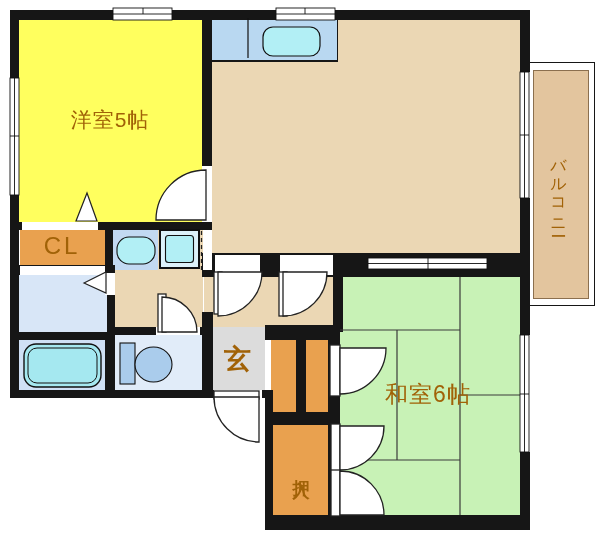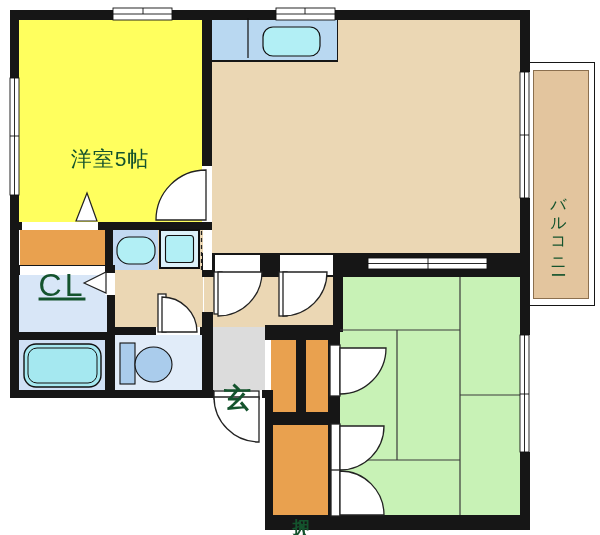--- a/index.html
+++ b/index.html
@@ -1,22 +1,22 @@
 <!DOCTYPE html>
 <html><head>
 <meta charset="utf-8">
 <style>
   html,body{margin:0;padding:0;background:#fff;}
   .plan{position:relative;width:600px;height:535px;background:#ffffff;overflow:hidden;
         font-family:"Liberation Sans","DejaVu Sans",sans-serif;}
   .fill{position:absolute;}
   .wall{position:absolute;background:#161616;}
   .open{position:absolute;background:#ffffff;}
-  .lbl{position:absolute;transform:translate(-50%,-50%);color:#14532d;white-space:nowrap;
-       font-weight:500;letter-spacing:1px;margin-top:39px;}
+  .lbl{position:absolute;transform:translate(-50%,-50%);color:#a16207;white-space:nowrap;
+       font-weight:500;letter-spacing:1px;}
   .lbl.v{writing-mode:vertical-rl;text-orientation:upright;letter-spacing:2px;}
   .counter{position:absolute;border-bottom:2px solid #161616;border-right:1px solid #161616;}
   .balc-outer{position:absolute;background:#ffffff;border:1px solid #161616;}
   .balc-inner{position:absolute;border:1px solid #8b6f4e;}
   svg.ovl{position:absolute;left:0;top:0;pointer-events:none;}
 </style>
 </head>
 <body>
 
 <div class="plan">
@@ -151,18 +151,19 @@
     <rect x="165.5" y="235.5" width="28" height="27" rx="3" stroke="#111" stroke-width="1.1" fill="#b2eff5"></rect>
 
     <rect x="24" y="344" width="77" height="43" rx="12" stroke="#111" stroke-width="1.4" fill="#a5e8f0"></rect>
     <rect fill="none" x="28" y="348" width="69" height="35" rx="9" stroke="#111" stroke-width="1"></rect>
 
     <rect x="120" y="343" width="15" height="41" stroke="#111" stroke-width="1.1" fill="#aaccec"></rect>
     <ellipse cx="153.5" cy="364.5" rx="18.5" ry="17.5" stroke="#111" stroke-width="1.1" fill="#aaccec"></ellipse>
   </svg>
 
   <div class="lbl" style="left:110px;top:120px;font-size:21px;">洋室5帖</div>
-  <div class="lbl" style="left:62px;top:246px;font-size:32px;letter-spacing:3px;text-decoration:underline;">CL</div>
+  <div class="lbl" style="left:428px;top:394px;font-size:23px;">和室6帖</div>
+  <div class="lbl" style="left:62px;top:246px;font-size:24px;letter-spacing:3px;">CL</div>
   <div class="lbl" style="left:238px;top:359px;font-size:27px;font-weight:600;">玄</div>
   <div class="lbl v" style="left:301px;top:468px;font-size:17px;font-weight:600;">押入</div>
   <div class="lbl v" style="left:558px;top:189px;font-size:16px;">バルコニー</div>
 
 </div>
 
 </body></html>

